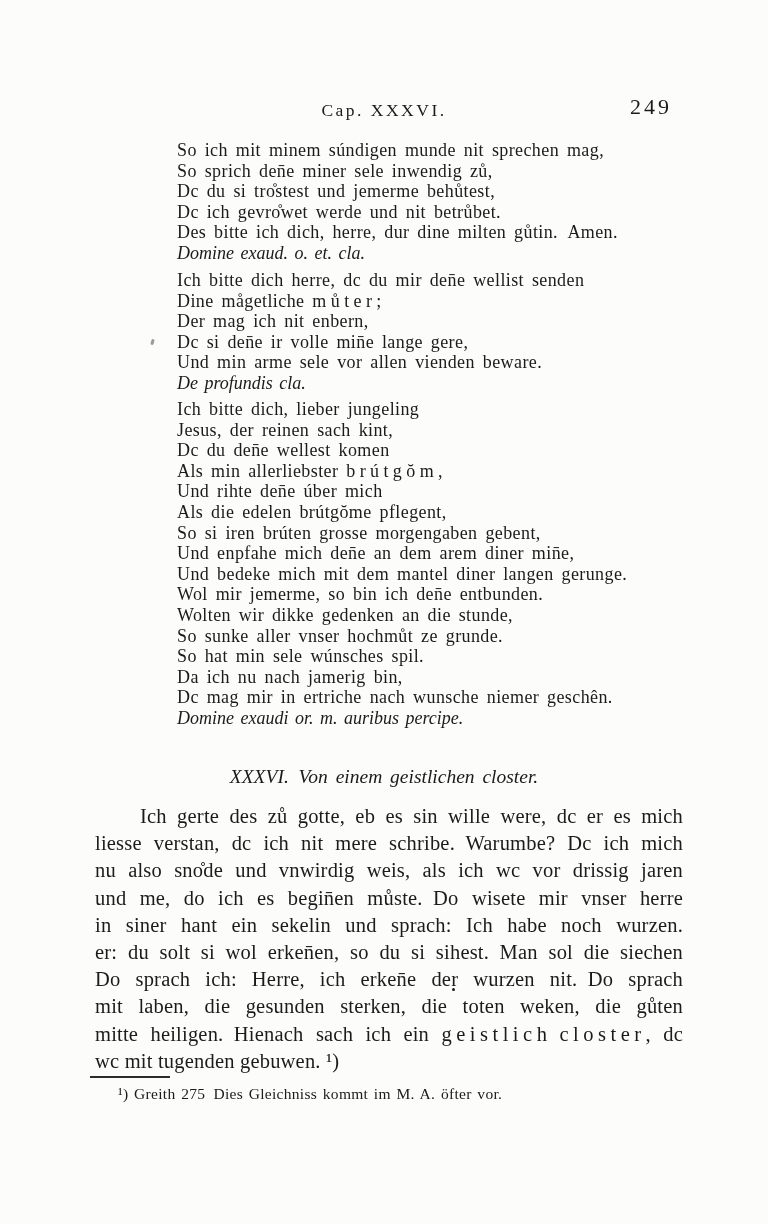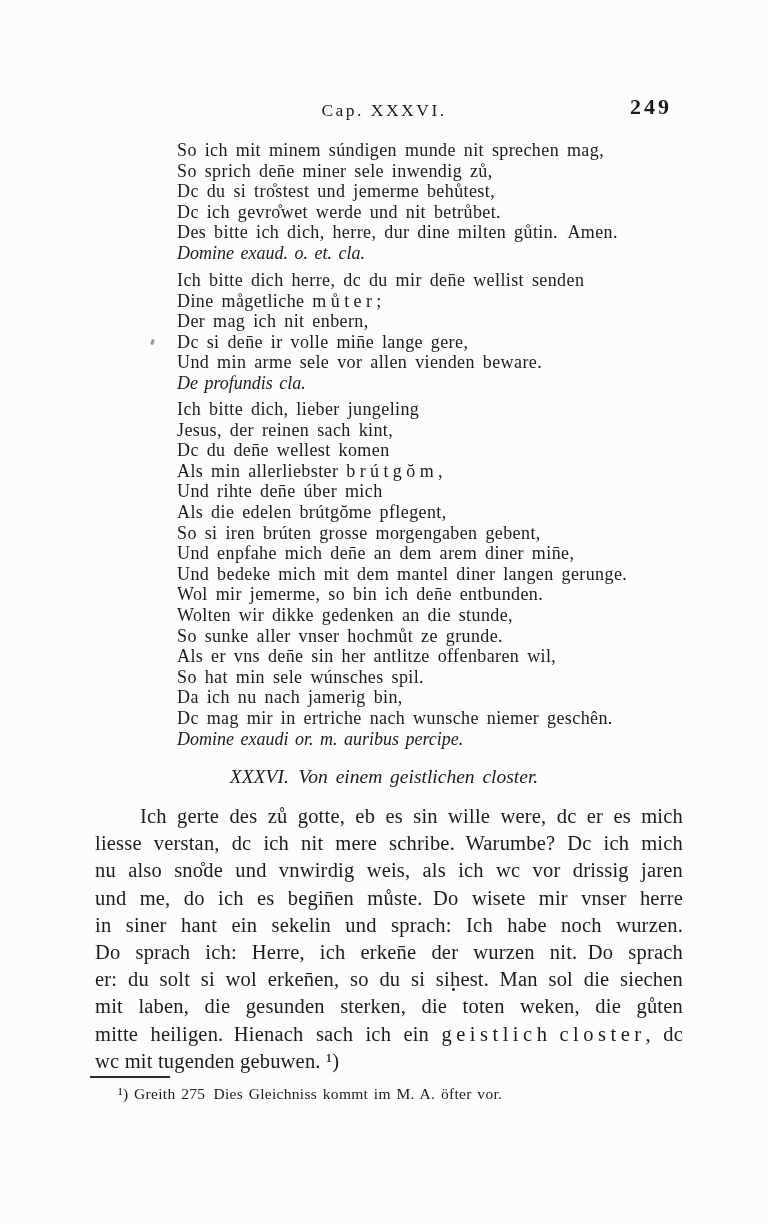--- a/index.html
+++ b/index.html
@@ -10,21 +10,21 @@
   }
   .page { position:absolute; inset:0;border-radius:12px; }
 
   
   .chapter-head {
     position:absolute; top:100px; left:0; right:0; text-align:center;
     font-size:17.5px; letter-spacing:2.5px; white-space:nowrap;
   }
   .page-number {
     position:absolute; top:94px; left:630px;
-    font-size:22px; font-weight:bold; letter-spacing:3px;
+    font-size:22px; font-weight:normal; letter-spacing:3px;
   }
 
   
   .stanza { position:absolute; left:177px; width:494px;font-family:Liberation Serif, serif; }
   .stanza-1 { top:140px; }
   .stanza-2 { top:270px; }
   .stanza-3 { top:399px; }
   .verse-line {
     font-size:18px; line-height:20.6px; letter-spacing:0.4px;
     word-spacing:3px; white-space:nowrap;
@@ -101,37 +101,36 @@
     <div class="verse-line">Dc du den̄e wellest komen</div>
     <div class="verse-line">Als min allerliebster b r ú t g ŏ m ,</div>
     <div class="verse-line">Und rihte den̄e úber mich</div>
     <div class="verse-line">Als die edelen brútgŏme pflegent,</div>
     <div class="verse-line">So si iren brúten grosse morgengaben gebent,</div>
     <div class="verse-line">Und enpfahe mich den̄e an dem arem diner min̄e,</div>
     <div class="verse-line">Und bedeke mich mit dem mantel diner langen gerunge.</div>
     <div class="verse-line">Wol mir jemerme, so bin ich den̄e entbunden.</div>
     <div class="verse-line">Wolten wir dikke gedenken an die stunde,</div>
     <div class="verse-line">So sunke aller vnser hochmůt ze grunde.</div>
-    <div class="verse-line">Als er vns den̄e sin her antlitze offenbaren wil,</div>
     <div class="verse-line">So hat min sele wúnsches spil.</div>
     <div class="verse-line">Da ich nu nach jamerig bin,</div>
     <div class="verse-line">Dc mag mir in ertriche nach wunsche niemer geschên.</div>
     <div class="attribution">Domine exaudi or. m. auribus percipe.</div>
   </div>
 
   <div class="section-heading">XXXVI. Von einem geistlichen closter.</div>
 
   <div class="prose">
     <div class="prose-line first">Ich gerte des zů gotte, eb es sin wille were, dc er es mich</div>
     <div class="prose-line">liesse verstan, dc ich nit mere schribe. Warumbe? Dc ich mich</div>
     <div class="prose-line">nu also sno̊de und vnwirdig weis, als ich wc vor drissig jaren</div>
     <div class="prose-line">und me, do ich es begin̄en můste. Do wisete mir vnser herre</div>
     <div class="prose-line">in siner hant ein sekelin und sprach: Ich habe noch wurzen.</div>
+    <div class="prose-line">er: du solt si wol erken̄en, so du si sihest. Man sol die siechen</div>
     <div class="prose-line">Do sprach ich: Herre, ich erken̄e der wurzen nit. Do sprach</div>
-    <div class="prose-line">er: du solt si wol erken̄en, so du si sihest. Man sol die siechen</div>
     <div class="prose-line">mit laben, die gesunden sterken, die toten weken, die gůten</div>
     <div class="prose-line">mitte heiligen. Hienach sach ich ein g e i s t l i c h c l o s t e r , dc</div>
     <div class="prose-line last">wc mit tugenden gebuwen. ¹)</div>
   </div>
 
   <div class="footnote-rule"></div>
   <div class="footnote">
     <span>¹)</span>
     <span>Greith 275 Dies Gleichniss kommt im M. A. öfter vor.</span>
   </div>

